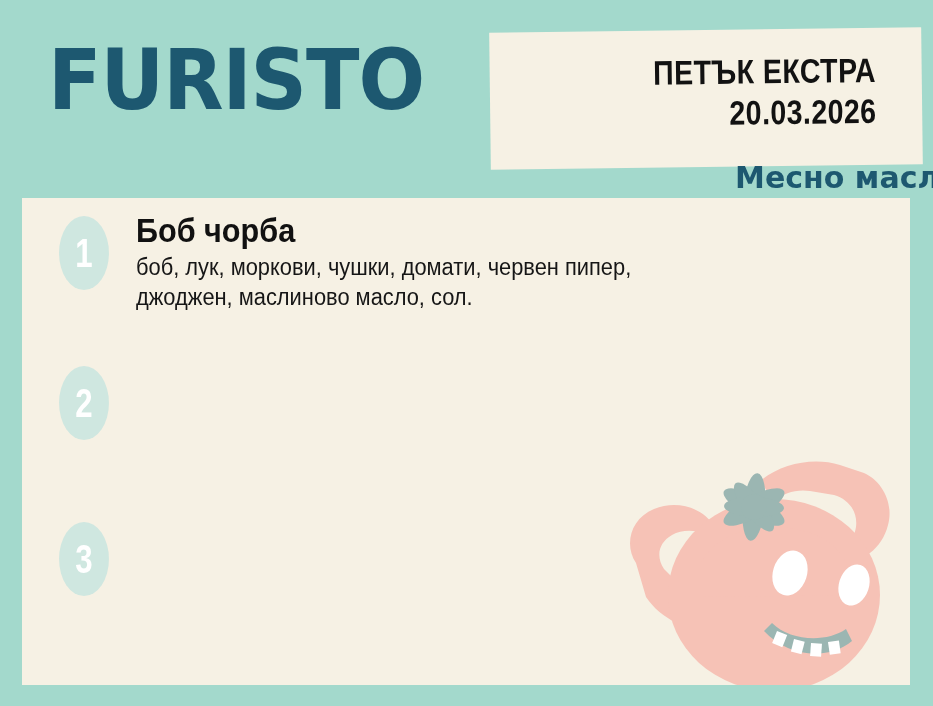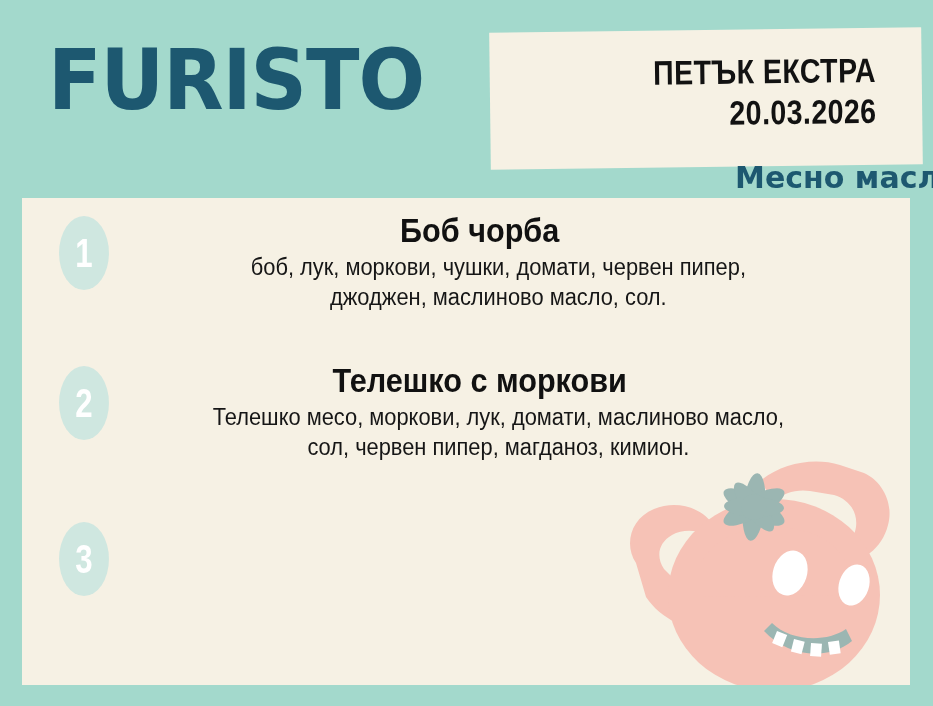--- a/index.html
+++ b/index.html
@@ -95,23 +95,22 @@
     color:#ffffff;
     display:flex;align-items:center;justify-content:center;
     font-family:"Liberation Sans", sans-serif;
     font-weight:bold;
     font-size:40px;
     transform:scaleX(0.78);
     margin-top:4px;
   }
   .item-text{
     flex:1 1 auto;
-    margin-left:28px;
+    margin-left:20px;
     min-width:0;
-    text-align:center;
   }
   .item-title{
     color:#111111;
     font-family:"Liberation Sans", sans-serif;
     font-weight:bold;
     font-size:34px;
     line-height:1.08;
     letter-spacing:0px;
     transform:scaleX(0.9);
     transform-origin:left center;
@@ -201,25 +200,20 @@
       <div class="item-badge">1</div>
       <div class="item-text">
         <div class="item-title">Боб чорба</div>
         <div class="item-desc">боб, лук, моркови, чушки, домати,  червен пипер,
 джоджен, маслиново  масло, сол.</div>
       </div>
     </div>
 
     <div class="menu-item i1">
       <div class="item-badge">2</div>
-      <div class="item-text">
-        <div class="item-title">Телешко с моркови</div>
-        <div class="item-desc">Телешко месо, моркови, лук, домати, маслиново масло,
-сол, червен пипер, магданоз, кимион.</div>
-      </div>
     </div>
 
     <div class="menu-item i2">
       <div class="item-badge">3</div>
     </div>
 
   </div>
 </div>
 
 </body></html>

